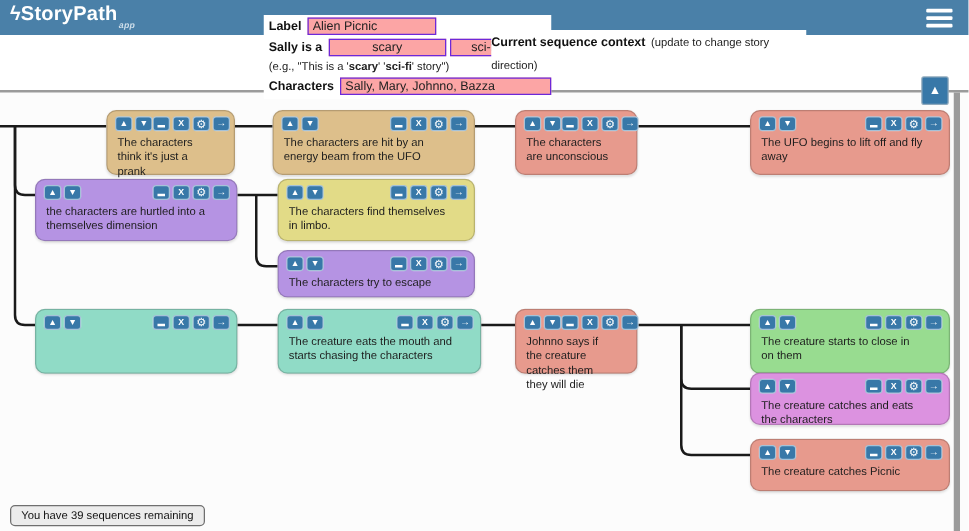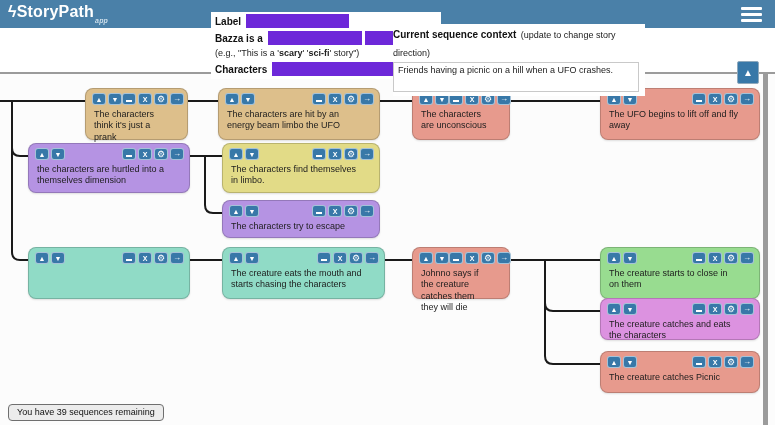--- a/index.html
+++ b/index.html
@@ -12,21 +12,21 @@
   .logo-bolt { font-weight:bold; margin-right:0; }
   .logo-sub { font-size:7px; font-style:italic; color:#cfdfeb; vertical-align:-6px; margin-left:1px; }
   .hamburger { position:absolute; right:10px; top:5px; width:27px; height:19px; background:transparent;
                border:none; display:flex; flex-direction:column; justify-content:space-between; padding:2px 3px; cursor:pointer; }
   .hamburger .bar { height:3px; background:#fff; border-radius:1px; }
 
   
   .form-panel { position:absolute; left:168px; top:12px; width:230px; background:#fff; z-index:3; padding:2px 0 0 4px;margin-left:43px; }
   .form-row { display:flex; align-items:center; margin-bottom:3px; white-space:nowrap; }
   .form-label { font-weight:bold; font-size:10px; color:#111; margin-right:5px; }
-  input.text { border:7px solid #6d28d9; height:14px; font-size:13px; padding:0 3px; color:#222; font-family:inherit; background:#fca5a5; }
+  input.text { border:1px solid #6d28d9; height:14px; font-size:10px; padding:0 3px; color:#222; font-family:inherit; background:#fca5a5; }
   .center { text-align:center; }
   .example-line { font-size:9px; color:#222; margin:1px 0 4px 0; }
   .story-suffix { font-size:10px; color:#111; margin-left:5px; }
 
   .context-panel { position:absolute; left:393px; top:24px; width:252px; background:#fff; z-index:3; }
   .context-label { font-weight:bold; font-size:10px; color:#111; }
   .context-hint { font-weight:normal; font-size:9px; color:#222; }
   .context-panel textarea { width:246px; height:30px; border:1px solid #c9c9c9; font-size:9px; font-family:inherit;
                             color:#222; resize:none; margin-top:2px; padding:2px 4px; }
 
@@ -74,38 +74,37 @@
       <span class="bar"></span>
     </button>
   </div>
 
   <div class="form-panel">
     <div class="form-row">
       <span class="form-label">Label</span>
       <input class="text" style="width: 103px;" value="Alien Picnic">
     </div>
     <div class="form-row">
-      <span class="form-label">Bazza is a</span>
+      <span class="form-label">Sally is a</span>
       <input class="text center" style="width: 94px;" value="scary">
       <input class="text center" style="width: 55px; margin-left: 3px;" value="sci-fi">
       <span class="story-suffix">story</span>
     </div>
     <div class="example-line"><span>(e.g., "This is a '</span><b>scary</b><span>' '</span><b>sci-fi</b><span>' story")</span></div>
     <div class="form-row">
       <span class="form-label">Characters</span>
       <input class="text" style="width: 176px;" value="Sally, Mary, Johnno, Bazza">
     </div>
   </div>
 
   <div class="context-panel">
     <div>
       <span class="context-label">Current sequence context</span>
       <span class="context-hint">(update to change story direction)</span>
     </div>
-    <textarea style="">Friends having a picnic on a hill when a UFO crashes.</textarea>
   </div>
 
   <div class="canvas"></div>
   <div class="scroll-bar"></div>
 
   <svg class="wires" viewBox="0 0 775 425">
     <path d="M0 101 H85"></path>
     <path d="M188 101 H218"></path>
     <path d="M380 101 H412"></path>
     <path d="M510 101 H600"></path>
@@ -166,21 +165,21 @@
               <span class="g-x">X</span>
             </button>
         <button class="tb-btn">
               <span class="g-gear">⚙</span>
             </button>
         <button class="tb-btn">
               <span class="g-next">→</span>
             </button>
       </div>
     </div>
-    <div class="node-text">The characters are hit by an energy beam limbo the UFO</div>
+    <div class="node-text">The characters are hit by an energy beam from the UFO</div>
   </div>
       <div class="node" style="left: 412px; top: 88px; width: 98px; height: 52px; background: rgb(231, 154, 141);">
     <div class="node-toolbar">
       <div class="tb-left">
         <button class="tb-btn">
               <span class="g-arrowud">▲</span>
             </button>
         <button class="tb-btn">
               <span class="g-arrowud">▼</span>
             </button>

